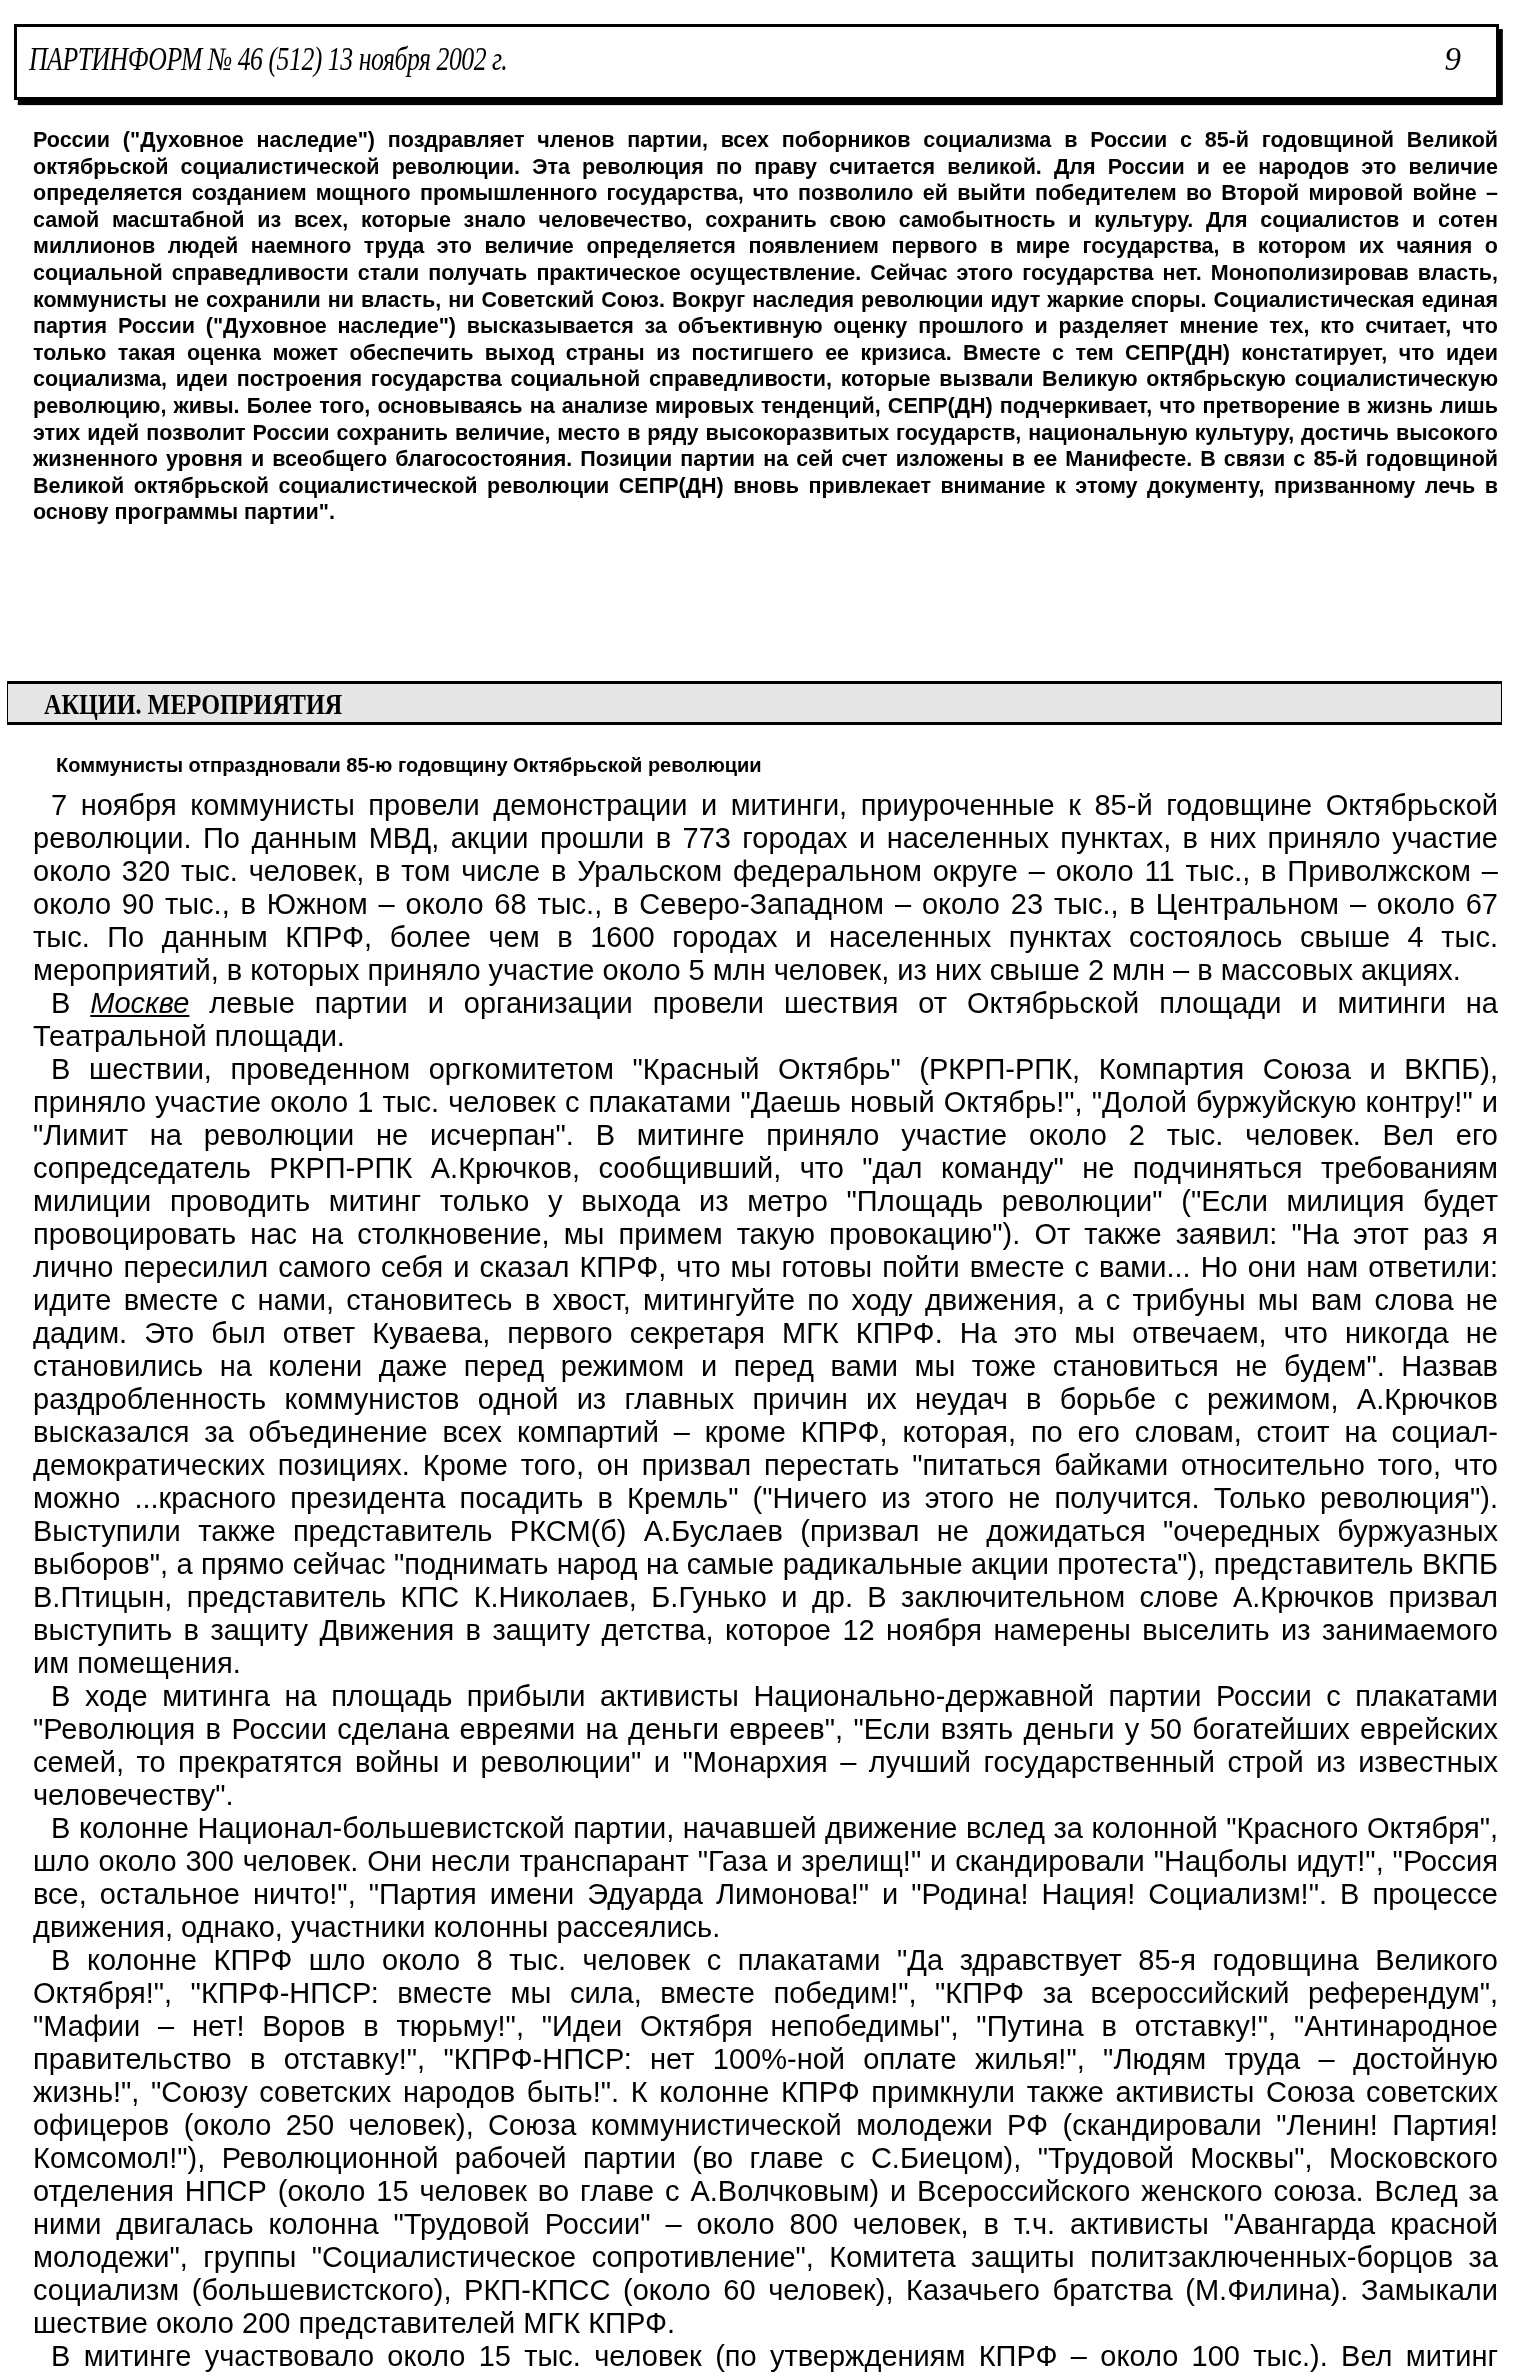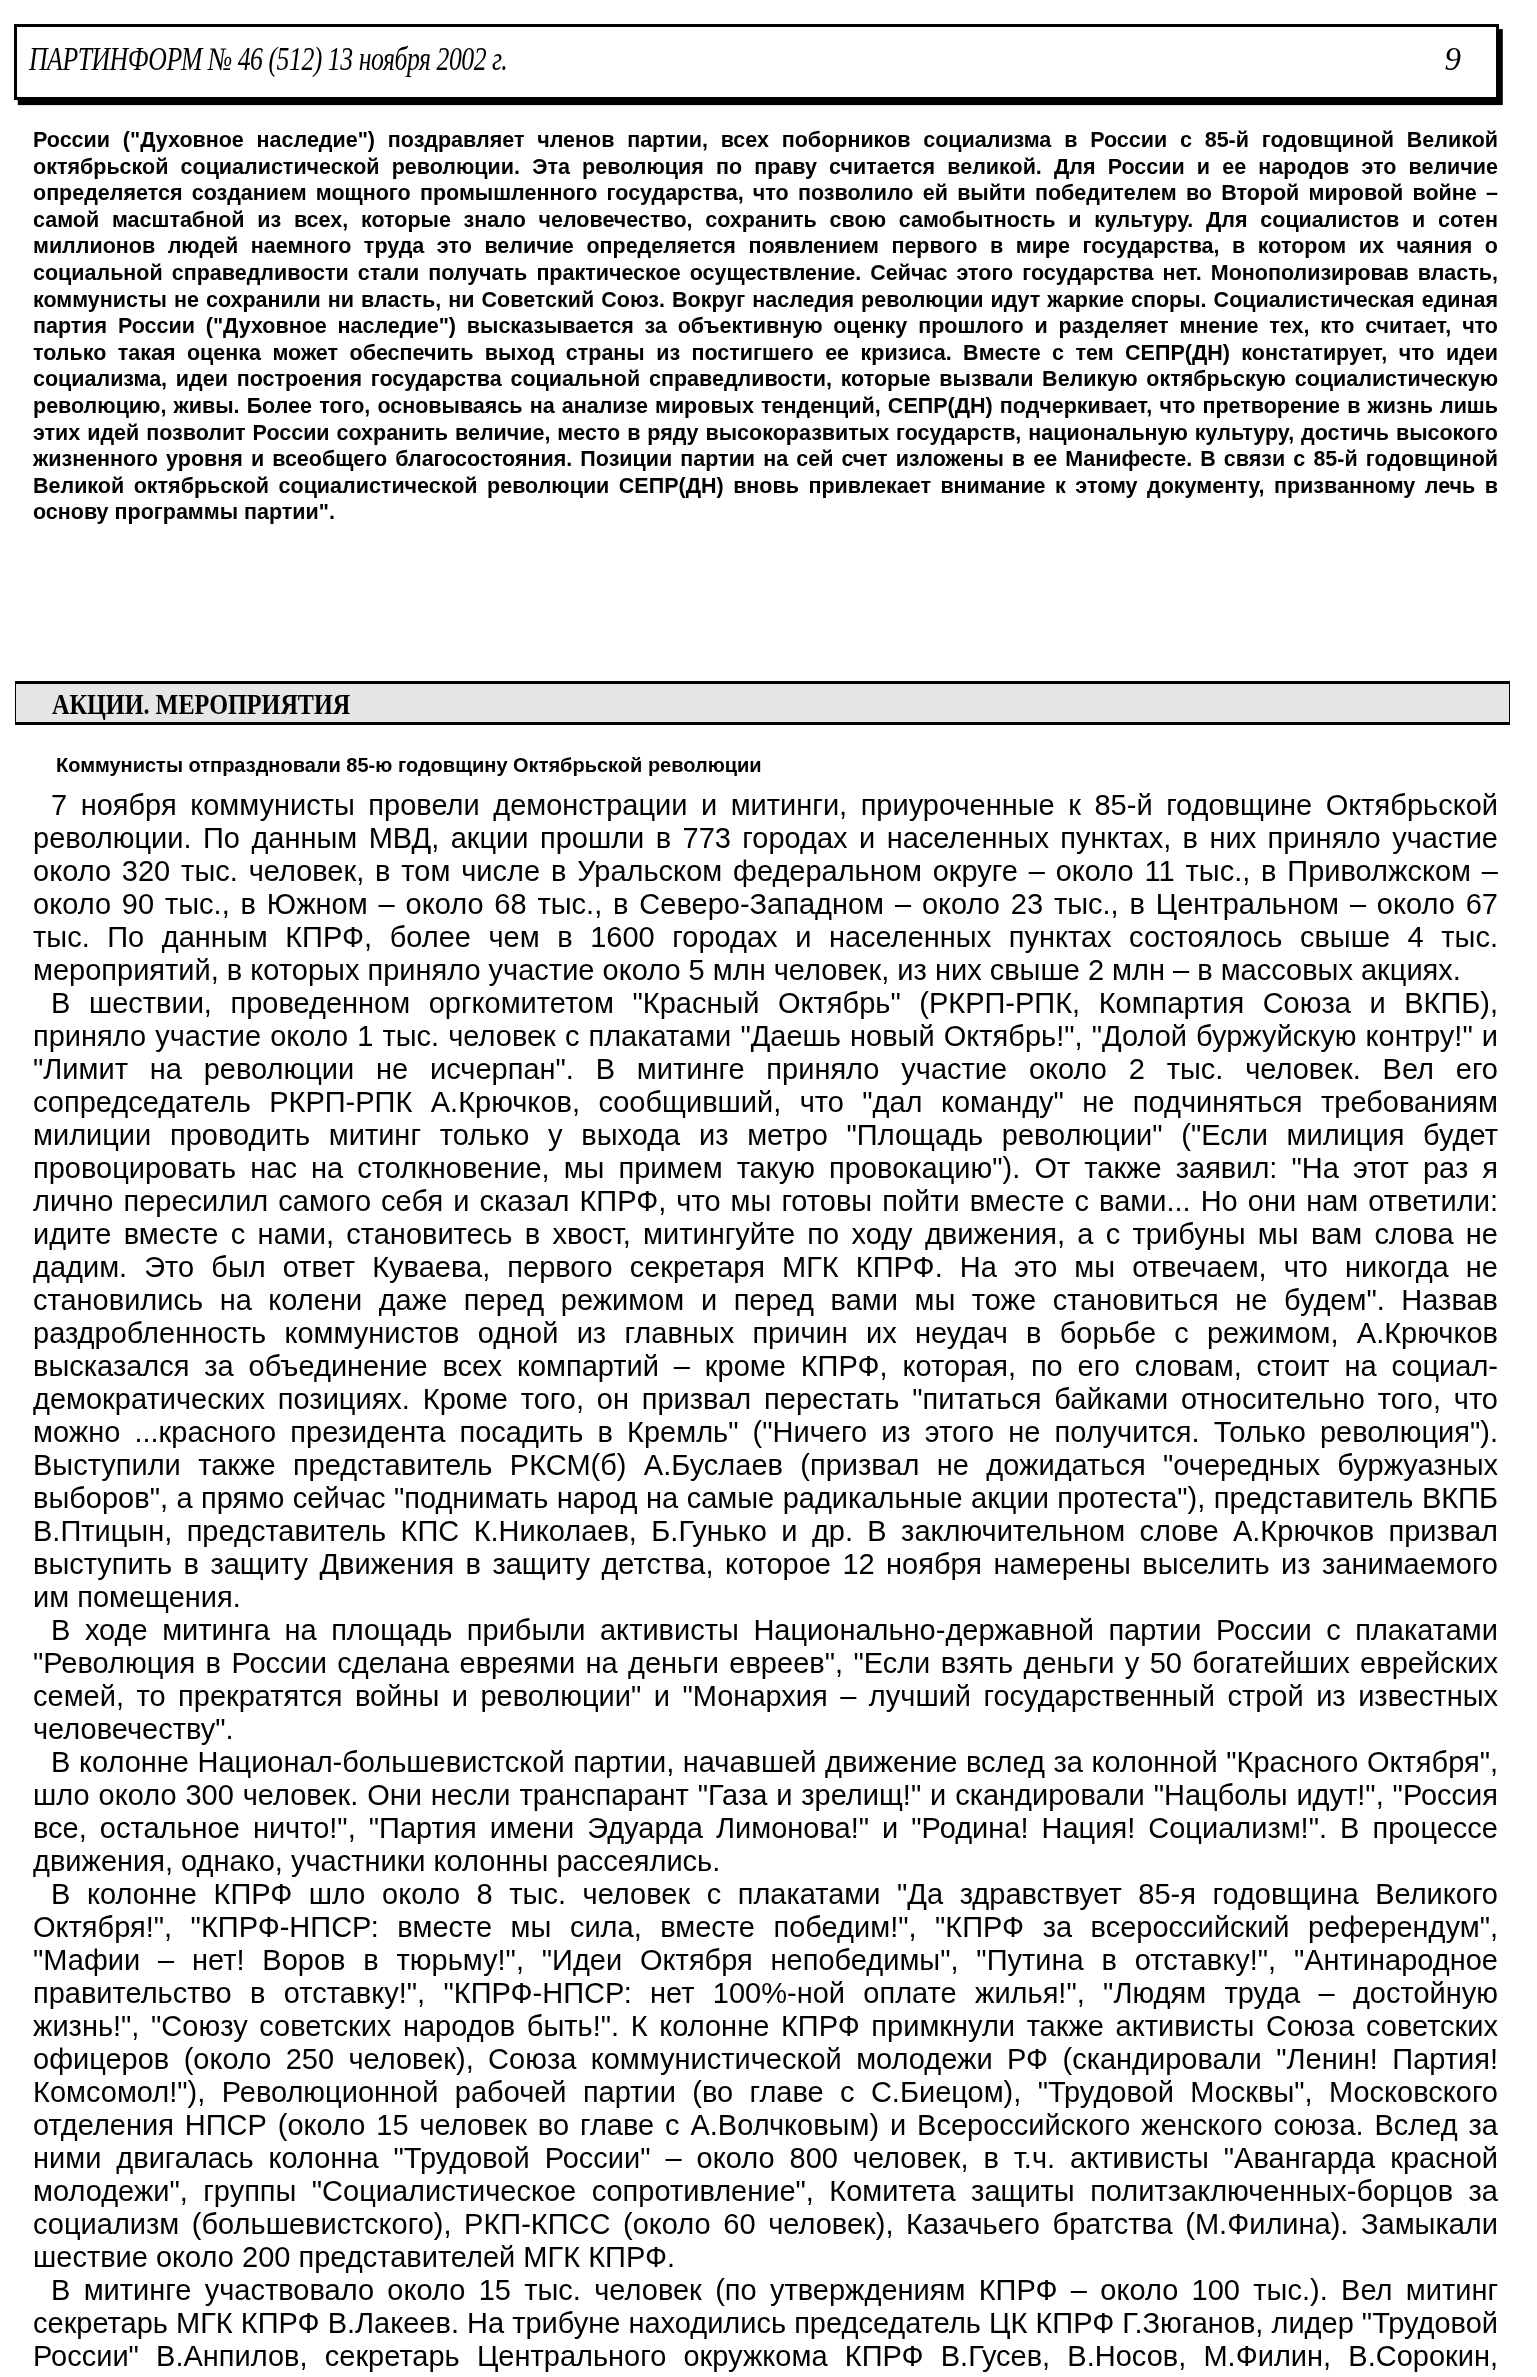--- a/index.html
+++ b/index.html
@@ -19,21 +19,21 @@
     position: absolute; right: 35px; top: 14px;
     font-family: "Liberation Serif", serif; font-style: italic; font-size: 33px;
   }
   .lead {
     position: absolute; left: 33px; top: 127px; width: 1465px;
     font-family: "Liberation Sans", sans-serif; font-weight: bold;
     font-size: 21.5px; line-height: 26.6px; text-align: justify;
   }
   .lead p { margin: 0; }
   .section-bar {
-    position: absolute; left: 15px; top: 681px; width: 1495px; height: 44px;
+    position: absolute; left: 7px; top: 681px; width: 1495px; height: 44px;
     background: #e6e6e6; border-top: 3.2px solid #000; border-bottom: 3.8px solid #000;
     border-left: 1.9px solid #000; border-right: 1.9px solid #000; box-sizing: border-box;
   }
   .section-title {
     position: absolute; left: 36px; top: 3.8px;
     font-family: "Liberation Serif", serif; font-weight: bold; font-size: 29.5px;
     transform: scaleX(0.82); transform-origin: left center; white-space: nowrap;
   }
   .article-title {
     position: absolute; left: 56px; top: 754px;
@@ -61,19 +61,20 @@
 </div>
 
 <div class="section-bar">
   <span class="section-title">АКЦИИ. МЕРОПРИЯТИЯ</span>
 </div>
 
 <div class="article-title">Коммунисты отпраздновали 85-ю годовщину Октябрьской революции</div>
 
 <div class="article-body">
   <p>7 ноября коммунисты провели демонстрации и митинги, приуроченные к 85-й годовщине Октябрьской революции. По данным МВД, акции прошли в 773 городах и населенных пунктах, в них приняло участие около 320 тыс. человек, в том числе в Уральском федеральном округе – около 11 тыс., в Приволжском – около 90 тыс., в Южном – около 68 тыс., в Северо-Западном – около 23 тыс., в Центральном – около 67 тыс. По данным КПРФ, более чем в 1600 городах и населенных пунктах состоялось свыше 4 тыс. мероприятий, в которых приняло участие около 5 млн человек, из них свыше 2 млн – в массовых акциях.</p>
+  <p><span>В</span> <span class="moscow-link">Москве</span> <span>левые партии и организации провели шествия от Октябрьской площади и митинги на Театральной площади.</span></p>
   <p>В шествии, проведенном оргкомитетом "Красный Октябрь" (РКРП-РПК, Компартия Союза и ВКПБ), приняло участие около 1 тыс. человек с плакатами "Даешь новый Октябрь!", "Долой буржуйскую контру!" и "Лимит на революции не исчерпан". В митинге приняло участие около 2 тыс. человек. Вел его сопредседатель РКРП-РПК А.Крючков, сообщивший, что "дал команду" не подчиняться требованиям милиции проводить митинг только у выхода из метро "Площадь революции" ("Если милиция будет провоцировать нас на столкновение, мы примем такую провокацию"). От также заявил: "На этот раз я лично пересилил самого себя и сказал КПРФ, что мы готовы пойти вместе с вами... Но они нам ответили: идите вместе с нами, становитесь в хвост, митингуйте по ходу движения, а с трибуны мы вам слова не дадим. Это был ответ Куваева, первого секретаря МГК КПРФ. На это мы отвечаем, что никогда не становились на колени даже перед режимом и перед вами мы тоже становиться не будем". Назвав раздробленность коммунистов одной из главных причин их неудач в борьбе с режимом, А.Крючков высказался за объединение всех компартий – кроме КПРФ, которая, по его словам, стоит на социал-демократических позициях. Кроме того, он призвал перестать "питаться байками относительно того, что можно ...красного президента посадить в Кремль" ("Ничего из этого не получится. Только революция"). Выступили также представитель РКСМ(б) А.Буслаев (призвал не дожидаться "очередных буржуазных выборов", а прямо сейчас "поднимать народ на самые радикальные акции протеста"), представитель ВКПБ В.Птицын, представитель КПС К.Николаев, Б.Гунько и др. В заключительном слове А.Крючков призвал выступить в защиту Движения в защиту детства, которое 12 ноября намерены выселить из занимаемого им помещения.</p>
   <p>В ходе митинга на площадь прибыли активисты Национально-державной партии России с плакатами "Революция в России сделана евреями на деньги евреев", "Если взять деньги у 50 богатейших еврейских семей, то прекратятся войны и революции" и "Монархия – лучший государственный строй из известных человечеству".</p>
   <p>В колонне Национал-большевистской партии, начавшей движение вслед за колонной "Красного Октября", шло около 300 человек. Они несли транспарант "Газа и зрелищ!" и скандировали "Нацболы идут!", "Россия все, остальное ничто!", "Партия имени Эдуарда Лимонова!" и "Родина! Нация! Социализм!". В процессе движения, однако, участники колонны рассеялись.</p>
   <p>В колонне КПРФ шло около 8 тыс. человек с плакатами "Да здравствует 85-я годовщина Великого Октября!", "КПРФ-НПСР: вместе мы сила, вместе победим!", "КПРФ за всероссийский референдум", "Мафии – нет! Воров в тюрьму!", "Идеи Октября непобедимы", "Путина в отставку!", "Антинародное правительство в отставку!", "КПРФ-НПСР: нет 100%-ной оплате жилья!", "Людям труда – достойную жизнь!", "Союзу советских народов быть!". К колонне КПРФ примкнули также активисты Союза советских офицеров (около 250 человек), Союза коммунистической молодежи РФ (скандировали "Ленин! Партия! Комсомол!"), Революционной рабочей партии (во главе с С.Биецом), "Трудовой Москвы", Московского отделения НПСР (около 15 человек во главе с А.Волчковым) и Всероссийского женского союза. Вслед за ними двигалась колонна "Трудовой России" – около 800 человек, в т.ч. активисты "Авангарда красной молодежи", группы "Социалистическое сопротивление", Комитета защиты политзаключенных-борцов за социализм (большевистского), РКП-КПСС (около 60 человек), Казачьего братства (М.Филина). Замыкали шествие около 200 представителей МГК КПРФ.</p>
   <p>В митинге участвовало около 15 тыс. человек (по утверждениям КПРФ – около 100 тыс.). Вел митинг секретарь МГК КПРФ В.Лакеев. На трибуне находились председатель ЦК КПРФ Г.Зюганов, лидер "Трудовой России" В.Анпилов, секретарь Центрального окружкома КПРФ В.Гусев, В.Носов, М.Филин, В.Сорокин, заместитель</p>
 </div>
 
 
 </body></html>

